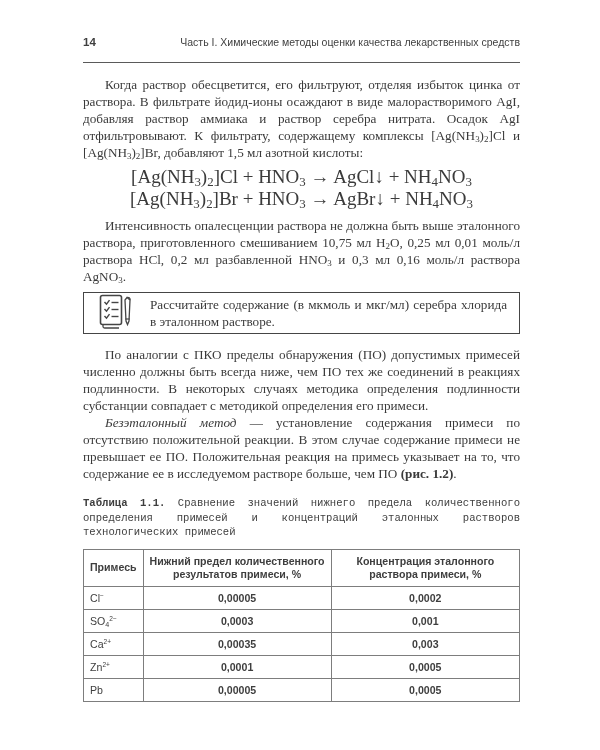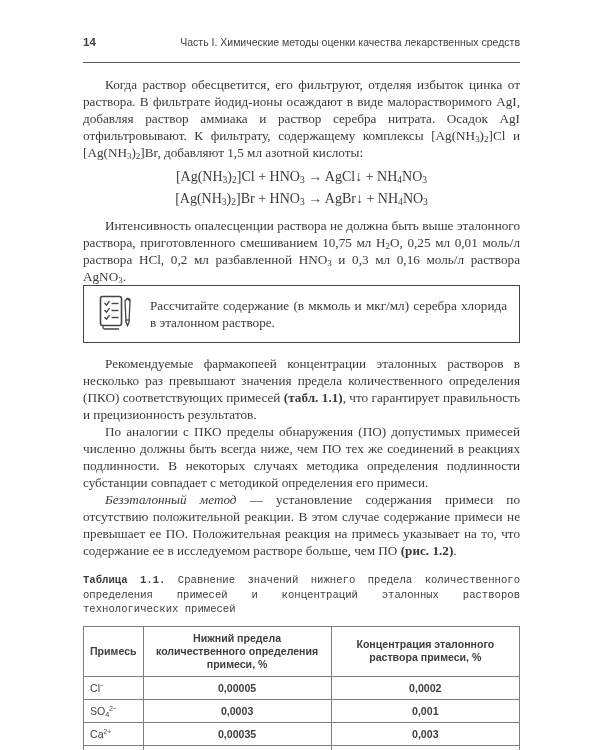--- a/index.html
+++ b/index.html
@@ -31,27 +31,27 @@
     line-height: 17px;
     text-align: justify;
   }
   .bodytext p { text-indent: 22px; }
   p.first { margin-top: 13px; }
   sub, sup { font-size: 68%; line-height: 0; }
   sub { vertical-align: -0.25em; }
   sup { vertical-align: 0.55em; font-size: 62%; }
 
   .equations { text-align: center; margin: 5px 0 7px 0; }
-  .equations .eq { font-size: 14px; line-height: 22px; text-indent: 0; }
+  .equations .eq { font-size: 19px; line-height: 22px; text-indent: 0; }
 
   
   .note-box {
     border: 1.5px solid #454545;
-    margin: 0 0 12px 0;
-    padding: 8px 12px;
+    margin: 7px 0 12px 0;
+    padding: 0 12px;
     display: flex;
     align-items: center;
     gap: 14px;
   }
   .note-box .icon-wrap { flex: 0 0 auto; line-height: 0; }
   .note-box .note-text {
     font-size: 13.2px;
     line-height: 17px;
     text-align: justify;
   }
@@ -122,34 +122,33 @@
           <path d="M8.5 23 l2 2.2 l3-4" stroke="#454545" stroke-width="1.4" fill="none"></path>
           <line x1="15.5" y1="23.5" x2="22.5" y2="23.5" stroke="#454545" stroke-width="1.4"></line>
           <path d="M31 4.5 L34 7 L33 28 L31.5 31.5 L30 28 L29 7 Z" stroke="#454545" stroke-width="1.3" fill="none"></path>
           <path d="M31 4.5 a2.2 2.2 0 0 1 3 2.5" stroke="#454545" stroke-width="1.3" fill="none"></path>
           <line x1="29.3" y1="26" x2="33.6" y2="26" stroke="#454545" stroke-width="1.2"></line>
         </svg>
       </span>
       <span class="note-text">Рассчитайте содержание (в мкмоль и мкг/мл) серебра хлорида в эталонном растворе.</span>
     </div>
 
-    <p>Рекомендуемые фармакопеей концентрации эталонных растворов в несколько раз превышают значения предела количественного определения (ПКО) соответствующих примесей <b>(табл. 1.1)</b>, что гарантирует правильность и прецизионность результатов.</p>
     <p>По аналогии с ПКО пределы обнаружения (ПО) допустимых примесей численно должны быть всегда ниже, чем ПО тех же соединений в реакциях подлинности. В некоторых случаях методика определения подлинности субстанции совпадает с методикой определения его примеси.</p>
     <p><i>Безэталонный метод</i> — установление содержания примеси по отсутствию положительной реакции. В этом случае содержание примеси не превышает ее ПО. Положительная реакция на примесь указывает на то, что содержание ее в исследуемом растворе больше, чем ПО <b>(рис. 1.2)</b>.</p>
   </div>
 
   <div class="tbl-caption">
     <b>Таблица 1.1.</b><span> Сравнение значений нижнего предела количественного определения примесей и концентраций эталонных растворов технологических примесей</span>
   </div>
 
   <table class="impurity">
     <thead>
       <tr>
         <th class="col-ion">Примесь</th>
-        <th class="col-loq">Нижний предела количественного определения примеси, %</th>
+        <th class="col-loq">Нижний предел количественного результатов примеси, %</th>
         <th class="col-ref">Концентрация эталонного раствора примеси, %</th>
       </tr>
     </thead>
     <tbody>
         <tr>
           <td class="cell-ion">Cl<sup>−</sup></td>
           <td class="cell-num cell-loq">0,00005</td>
           <td class="cell-num">0,0002</td>
         </tr>
         <tr>

